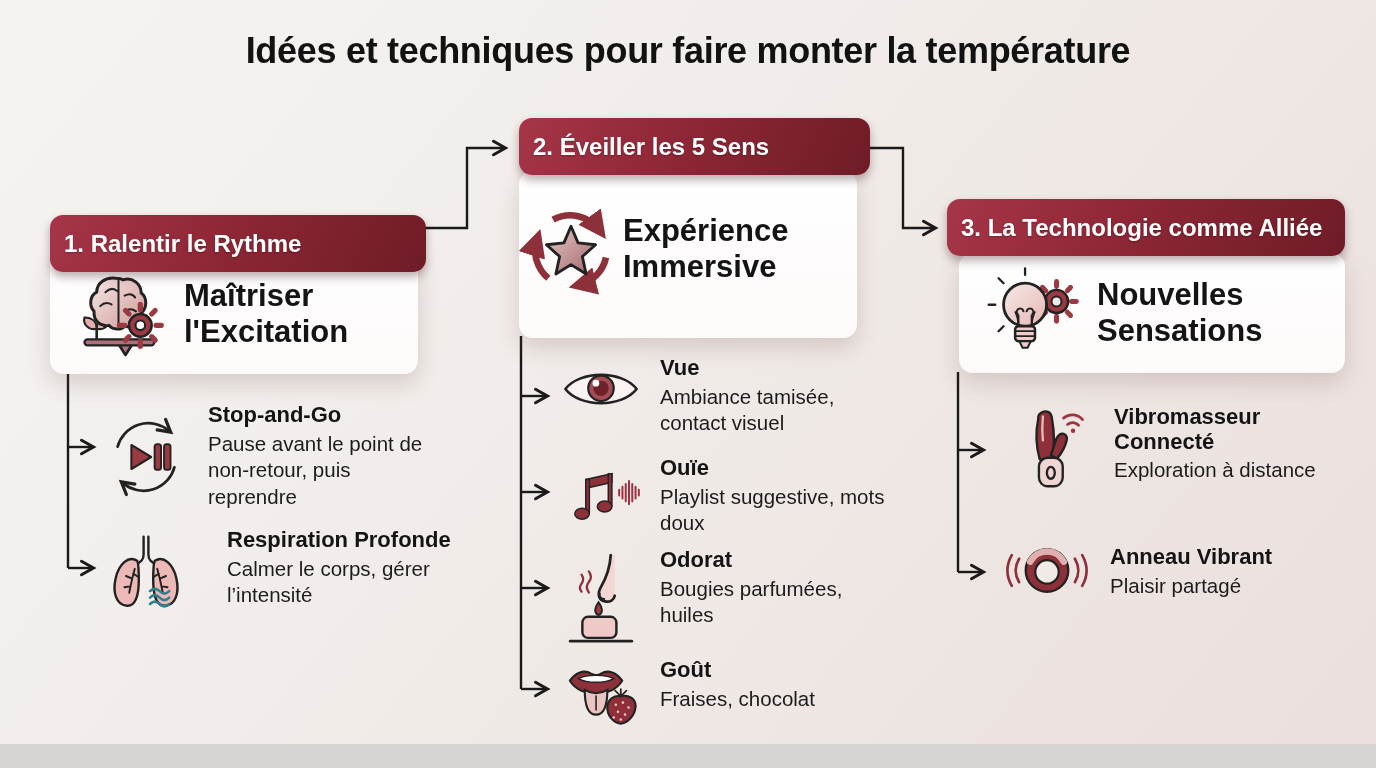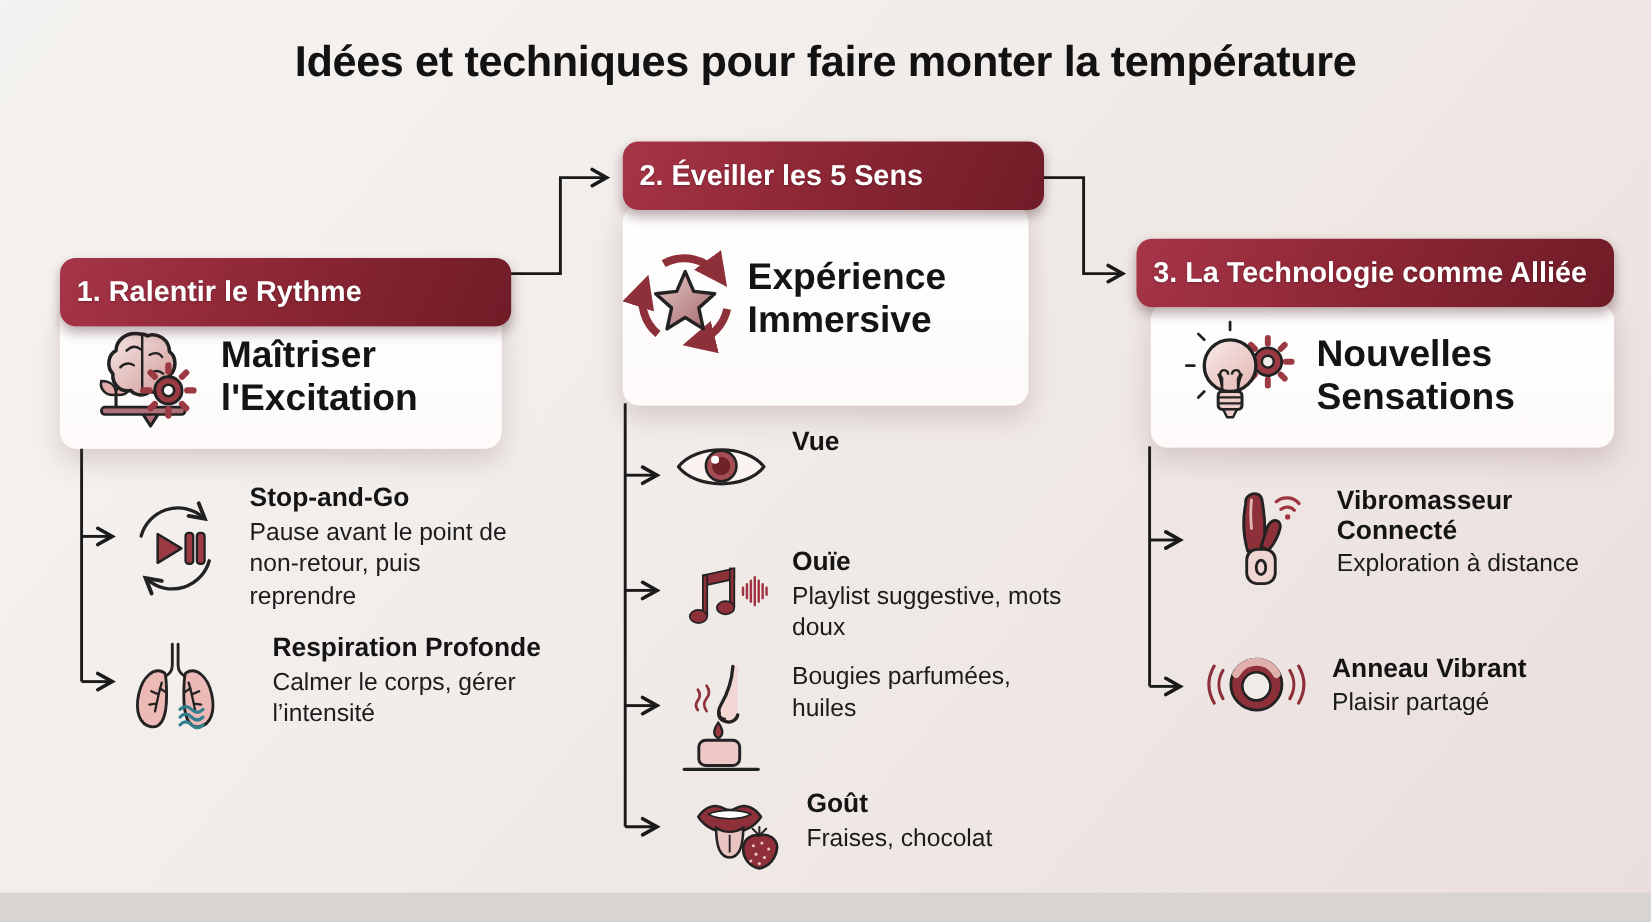--- a/index.html
+++ b/index.html
@@ -170,20 +170,21 @@
     <span class="icon-box" style="width:82px;margin-top:8px;">
       <svg width="80" height="50" viewBox="0 0 110 64">
         <path d="M6,32 C26,6 84,6 104,32 C84,58 26,58 6,32 Z" fill="#fbf3f1" stroke="#222" stroke-width="3.6" stroke-linejoin="round"></path>
         <circle cx="55" cy="31" r="17.5" fill="#a54d54" stroke="#222" stroke-width="3"></circle>
         <circle cx="55" cy="31" r="10.5" fill="#6f2229"></circle>
         <circle cx="48" cy="24" r="4.6" fill="#fff"></circle>
       </svg>
     </span>
     <div class="t2">
       <div class="item-title">Vue</div>
+      <div class="item-desc">Ambiance tamisée, contact visuel</div>
     </div>
   </div>
 
   <div class="item" style="left:560px;top:456px;">
     <span class="icon-box" style="width:82px;margin-top:10px;">
       <svg width="80" height="62" viewBox="0 0 110 84">
         <g fill="#8e3039" stroke="#222" stroke-width="2">
           <path d="M34,18 L70,10 L70,22 L34,30 Z"></path>
           <rect x="34" y="18" width="5" height="46"></rect>
           <rect x="65" y="10" width="5" height="44"></rect>
@@ -210,25 +211,26 @@
         <g fill="none" stroke="#8e3039" stroke-width="2.8" stroke-linecap="round">
           <path d="M35,24 q5,7 0,13 q-5,6 0,13"></path>
           <path d="M26,28 q4,6 0,11 q-4,5 0,10"></path>
         </g>
         <path d="M47,62 C42,69 41,75 47,78 C53,75 52,69 47,62 Z" fill="#9b3a42" stroke="#222" stroke-width="2.4"></path>
         <rect x="27" y="80" width="42" height="26" rx="7" fill="#efc9c7" stroke="#222" stroke-width="3"></rect>
         <line x1="12" y1="110" x2="88" y2="110" stroke="#222" stroke-width="3.4" stroke-linecap="round"></line>
       </svg>
     </span>
     <div class="t2">
+      <div class="item-title">Odorat</div>
       <div class="item-desc">Bougies parfumées, huiles</div>
     </div>
   </div>
 
-  <div class="item" style="left:572px;top:650px;">
+  <div class="item" style="left:560px;top:650px;">
     <span class="icon-box" style="width:82px;margin-top:4px;">
       <svg width="84" height="76" viewBox="0 0 116 104">
         <path d="M14,36 C22,24 34,20 44,26 C50,29 54,29 58,26 C68,20 80,24 88,36 C80,49 64,55 51,55 C38,55 22,49 14,36 Z" fill="#8e3039" stroke="#222" stroke-width="3" stroke-linejoin="round"></path>
         <path d="M26,33 C38,27 64,27 76,33 C64,40 38,40 26,33 Z" fill="#fff" stroke="#222" stroke-width="2"></path>
         <path d="M35,49 C35,70 39,84 51,84 C63,84 67,70 67,49 C57,55 45,55 35,49 Z" fill="#e9c4c1" stroke="#222" stroke-width="3"></path>
         <path d="M51,57 V78" stroke="#222" stroke-width="2.2"></path>
         <path d="M86,58 C97,55 107,62 107,72 C106,85 97,95 86,97 C75,95 66,85 67,72 C68,62 77,56 86,58 Z" fill="#8e2f3a" stroke="#222" stroke-width="3" stroke-linejoin="round"></path>
         <g fill="#eec9c6">
             <circle cx="79" cy="70" r="1.8"></circle>
             <circle cx="89" cy="67" r="1.8"></circle>

